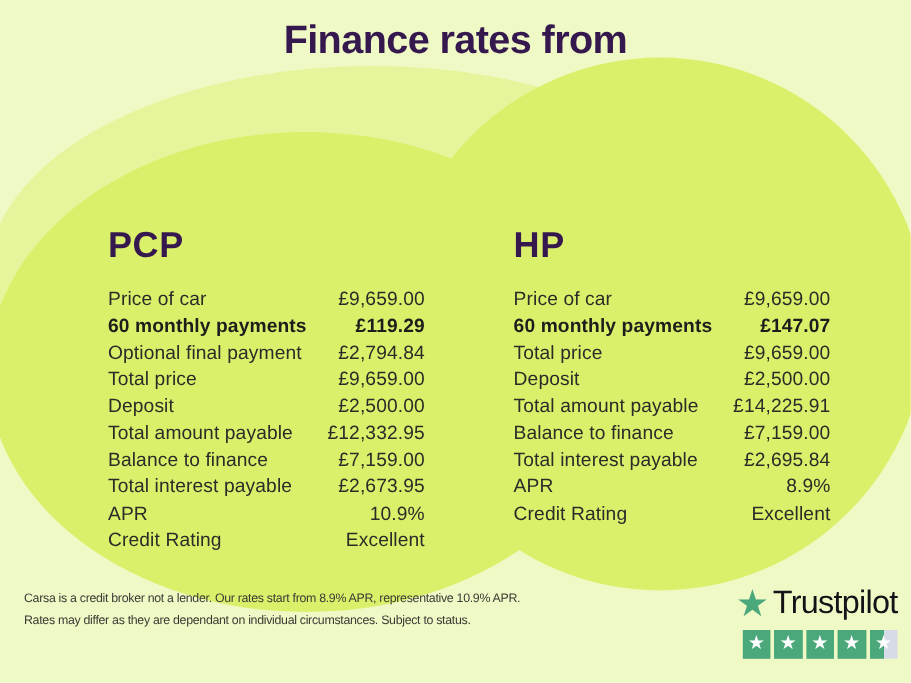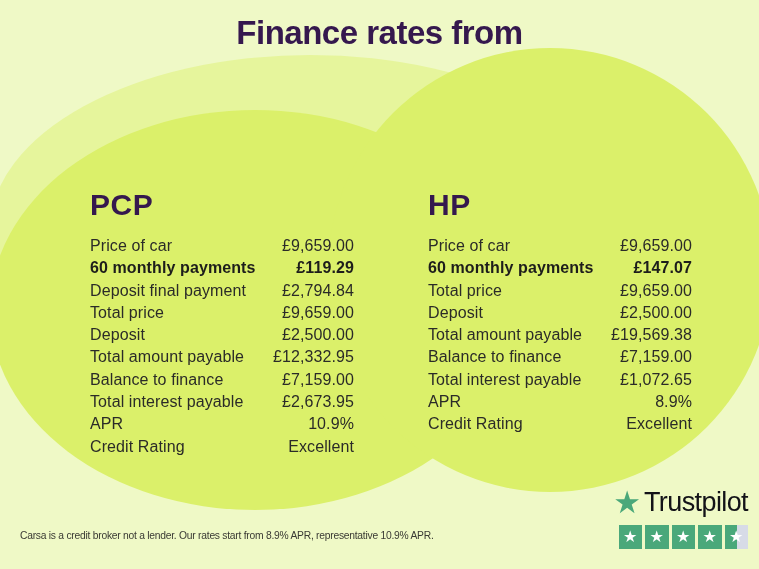--- a/index.html
+++ b/index.html
@@ -49,28 +49,28 @@
   
   .col { position: absolute; top: 188px; width: 264px; z-index: 5; }
   .col.pcp { left: 90px; }
   .col.hp  { left: 428px; }
   .col h2 {
     text-align: left; font-size: 30px; color: #35184e;
     letter-spacing: 0.5px; margin-bottom: 15px;
   }
   .rows { width: 100%; }
   .row {
-    display: flex; justify-content: space-between; align-items: flex-start;
+    display: flex; justify-content: space-between; align-items: flex-end;
     height: 22.3px; font-size: 16px; color: #2b2b28; letter-spacing: 0.1px;
   }
   .row .val { text-align: right; }
   .row.strong { font-weight: bold; color: #1d1d1b; }
   
   .disclaimer {
-    position: absolute; left: 20px; top: 527px; z-index: 5;
+    position: absolute; left: 20px; top: 491px; z-index: 5;
     font-size: 10.3px; letter-spacing: -0.25px; line-height: 17.6px;
     color: #3a3a34; white-space: nowrap;
   }
   
   .trustpilot {
     position: absolute; right: 11px; top: 487px; z-index: 5;
     display: flex; flex-direction: column; align-items: flex-end;
   }
   .tp-logo { display: flex; align-items: center; }
   .tp-logo .tp-star-icon {
@@ -107,21 +107,21 @@
     <div class="rows">
       <div class="row">
         <span class="lbl">Price of car</span>
         <span class="val">£9,659.00</span>
       </div>
       <div class="row strong">
         <span class="lbl">60 monthly payments</span>
         <span class="val">£119.29</span>
       </div>
       <div class="row">
-        <span class="lbl">Deposit final payment</span>
+        <span class="lbl">Optional final payment</span>
         <span class="val">£2,794.84</span>
       </div>
       <div class="row">
         <span class="lbl">Total price</span>
         <span class="val">£9,659.00</span>
       </div>
       <div class="row">
         <span class="lbl">Deposit</span>
         <span class="val">£2,500.00</span>
       </div>
@@ -162,43 +162,44 @@
       <div class="row">
         <span class="lbl">Total price</span>
         <span class="val">£9,659.00</span>
       </div>
       <div class="row">
         <span class="lbl">Deposit</span>
         <span class="val">£2,500.00</span>
       </div>
       <div class="row">
         <span class="lbl">Total amount payable</span>
-        <span class="val">£19,569.38</span>
+        <span class="val">£14,225.91</span>
       </div>
       <div class="row">
         <span class="lbl">Balance to finance</span>
         <span class="val">£7,159.00</span>
       </div>
       <div class="row">
         <span class="lbl">Total interest payable</span>
-        <span class="val">£1,072.65</span>
+        <span class="val">£2,695.84</span>
       </div>
       <div class="row">
         <span class="lbl">APR</span>
         <span class="val">8.9%</span>
       </div>
       <div class="row">
         <span class="lbl">Credit Rating</span>
         <span class="val">Excellent</span>
       </div>
     </div>
   </div>
 
   <div class="disclaimer">
     <div>Carsa is a credit broker not a lender. Our rates start from 8.9% APR, representative 10.9% APR.</div>
+    <div>Rates may differ as they are dependant on individual circumstances. Subject to status.</div>
   </div>
 
   <div class="trustpilot">
     <div class="tp-logo">
       <span class="tp-star-icon">★</span>
       <span class="tp-brand">Trustpilot</span>
     </div>
     <div class="tp-stars">
       <div class="tp-sq">
           <span>★</span>

